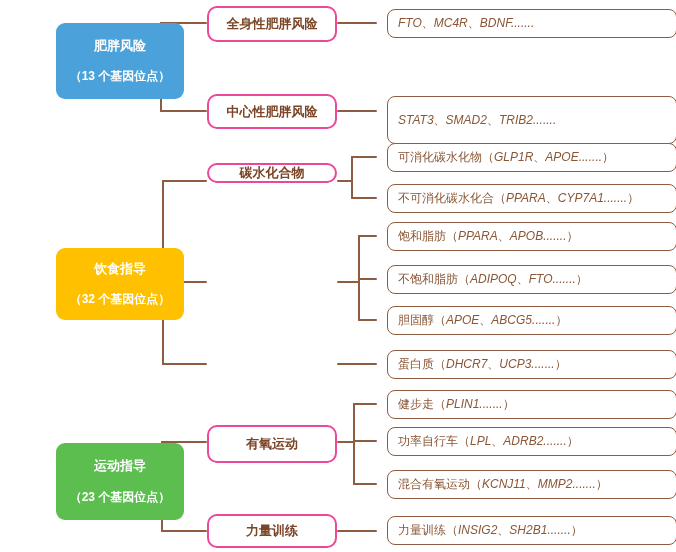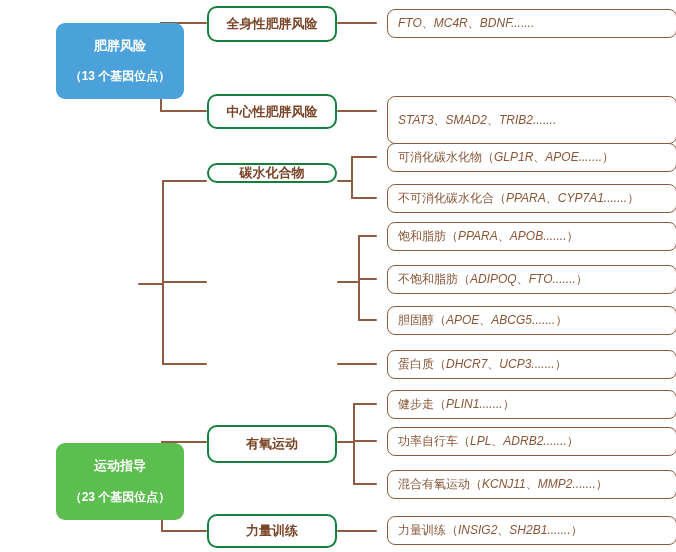--- a/index.html
+++ b/index.html
@@ -22,21 +22,21 @@
     margin-left:46px;
   }
   .root-box .rt{font-size:13px;}
   .root-box .rs{font-size:12px;}
   .root-blue{top:23px;height:76px;background:#4BA1D9;}
   .root-orange{top:248px;height:72px;background:#FFC000;}
   .root-green{top:443px;height:77px;background:#5BBE4F;}
   
   .mid-box{
     position:absolute;left:207px;width:130px;
-    background:#ffffff;border:2px solid #15803d;border-radius:10px;
+    background:#ffffff;border:2px solid #ec4899;border-radius:10px;
     box-sizing:border-box;
     display:flex;align-items:center;justify-content:center;
     font-size:13px;font-weight:bold;color:#7B4528;
   }
   
   .leaf-box{
     position:absolute;left:377px;width:290px;height:29px;
     background:#ffffff;border:1.5px solid #8E5C41;border-radius:8px;
     box-sizing:border-box;
     display:flex;align-items:center;
@@ -86,20 +86,24 @@
   <div class="hline" style="left:353px;top:403px;width:24px"></div>
   <div class="hline" style="left:353px;top:440px;width:24px"></div>
   <div class="hline" style="left:353px;top:483px;width:24px"></div>
 
   <div class="hline" style="left:337px;top:530px;width:40px"></div>
 
   <div class="root-box root-blue">
     <div class="rt">肥胖风险</div>
     <div class="rs">（13 个基因位点）</div>
   </div>
+  <div class="root-box root-orange">
+    <div class="rt">饮食指导</div>
+    <div class="rs">（32 个基因位点）</div>
+  </div>
   <div class="root-box root-green">
     <div class="rt">运动指导</div>
     <div class="rs">（23 个基因位点）</div>
   </div>
 
   <div class="mid-box" style="top:6px;height:36px">全身性肥胖风险</div>
   <div class="mid-box" style="top:94px;height:35px">中心性肥胖风险</div>
   <div class="mid-box" style="top:163px;height:20px">碳水化合物</div>
   <div class="mid-box" style="top:425px;height:38px">有氧运动</div>
   <div class="mid-box" style="top:514px;height:34px">力量训练</div>

